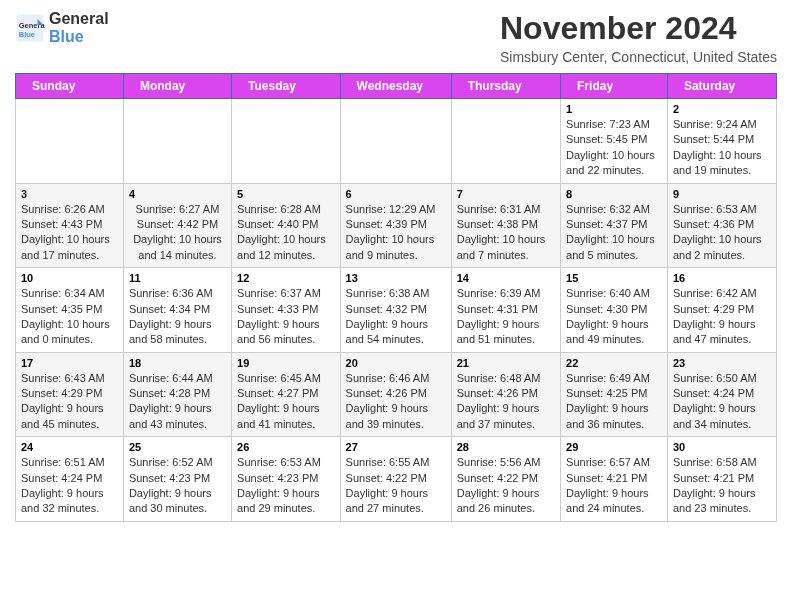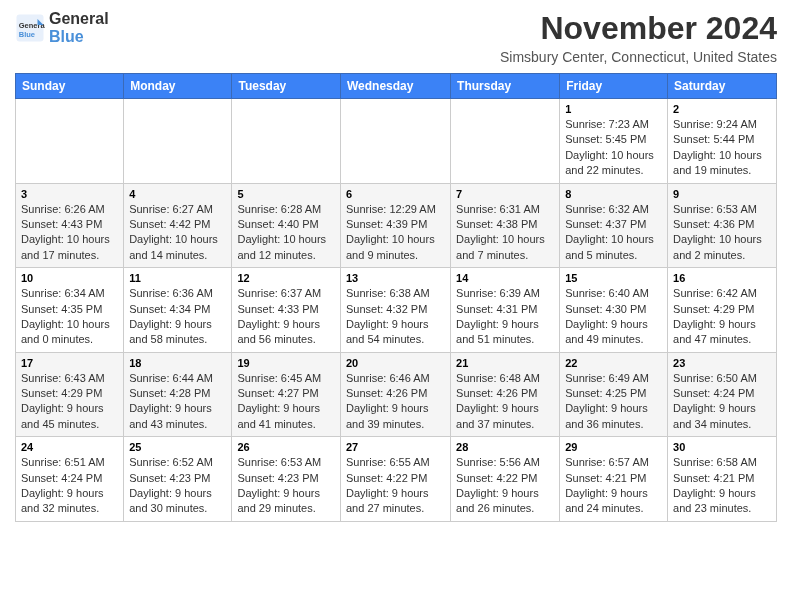--- a/index.html
+++ b/index.html
@@ -23,41 +23,40 @@
     .logo {
       display: flex;
       align-items: center;
       gap: 4px;
     }
     .logo-icon {
       width: 30px;
       height: 30px;
     }
     .title-section {
-      text-align: right;
     }
     .month-title {
       font-size: 32px;
       font-weight: bold;
       color: #333;
     }
     .subtitle {
       font-size: 14px;
       color: #555;
       margin-top: 2px;
     }
     .calendar-table {
       width: 100%;
       border-collapse: collapse;
       font-size: 10px;
     }
     .calendar-table th {
-      background-color: #3b82f6;
+      background-color: #d946ef;
       color: #fff;
-      padding: 5px 6px;
+      padding: 5px 16px;
       text-align: left;
       font-size: 12px;
       font-weight: bold;
       border: 1px solid #3a6ab8;
     }
     .calendar-table td {
       border: 1px solid #ccc;
       padding: 4px 5px;
       vertical-align: top;
       width: 113px;
@@ -144,21 +143,21 @@
         </tr>
         <tr>
           <td>
             <span class="day-number">3</span>
             <div class="day-info" style="white-space: pre-line;">Sunrise: 6:26 AM
 Sunset: 4:43 PM
 Daylight: 10 hours and 17 minutes.</div>
           </td>
           <td>
             <span class="day-number">4</span>
-            <div class="day-info" style="white-space: pre-line;">Sunrise: 6:27 AM
+            <div class="day-info" style="white-space: pre-line; text-align: center;">Sunrise: 6:27 AM
 Sunset: 4:42 PM
 Daylight: 10 hours and 14 minutes.</div>
           </td>
           <td>
             <span class="day-number">5</span>
             <div class="day-info" style="white-space: pre-line;">Sunrise: 6:28 AM
 Sunset: 4:40 PM
 Daylight: 10 hours and 12 minutes.</div>
           </td>
           <td>

